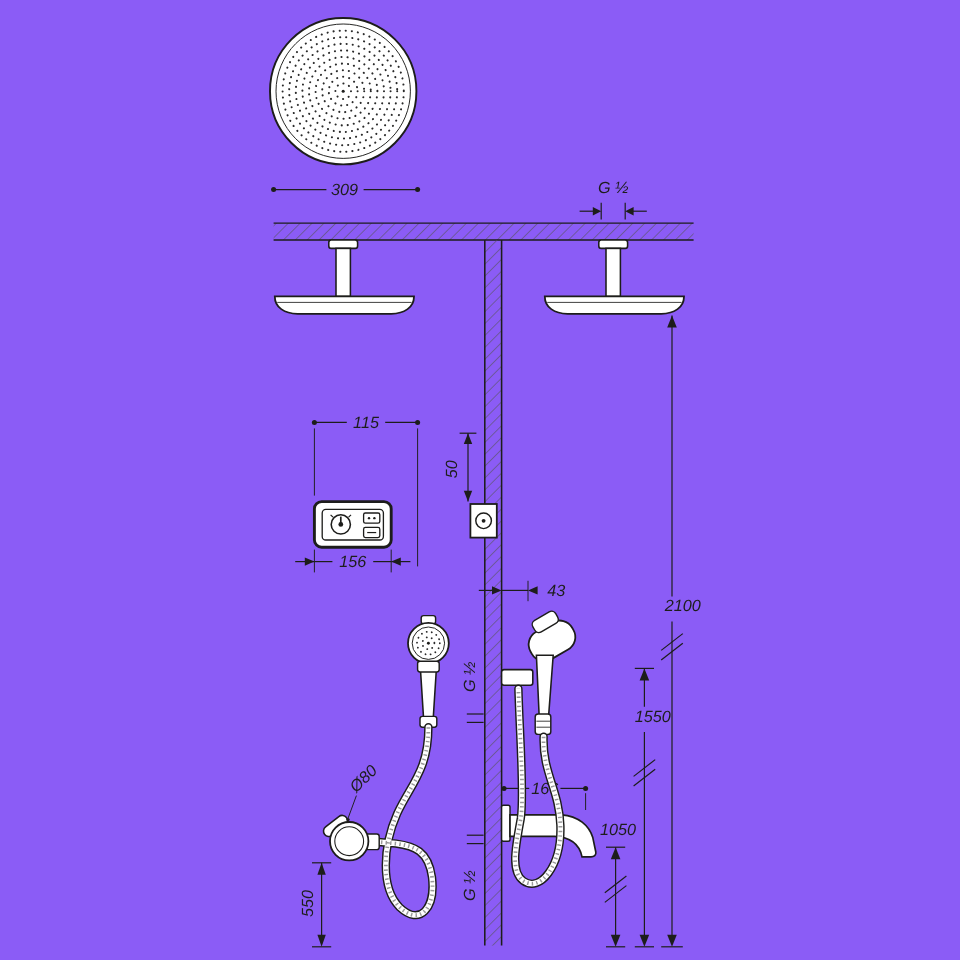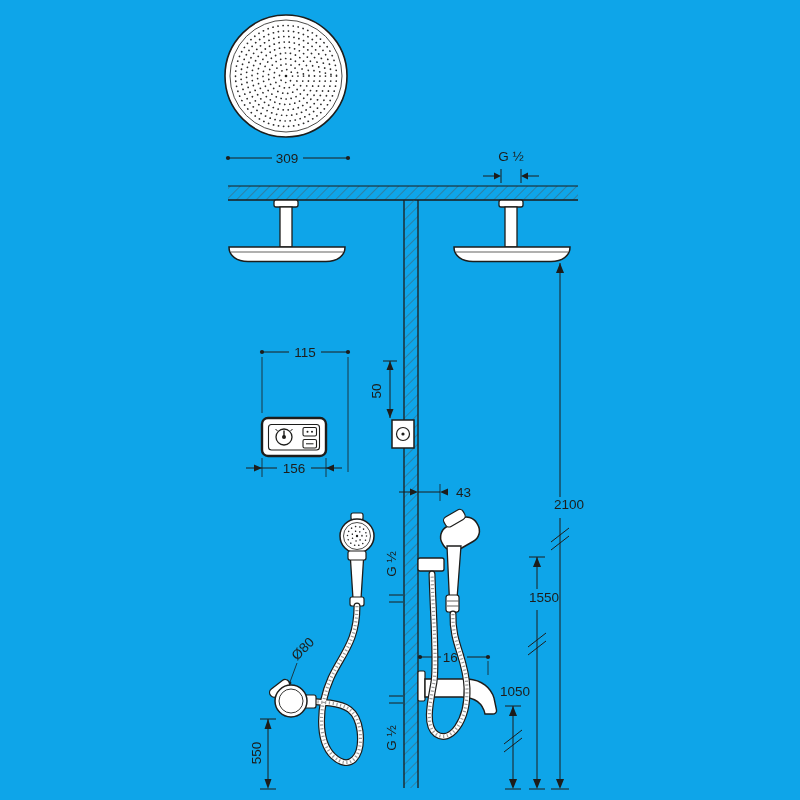--- a/index.html
+++ b/index.html
@@ -1,16 +1,16 @@
 <!DOCTYPE html>
 <html><head>
 <meta charset="utf-8">
 <style>
   html,body{margin:0;padding:0;background:#fff;}
-  .canvas{position:relative;width:800px;height:800px;background:#0ea5e9;overflow:hidden;}
+  .canvas{position:relative;width:800px;height:800px;background:#8b5cf6;overflow:hidden;font-style:italic;}
   svg{position:absolute;left:0;top:0;}
   svg text{font-family:"Liberation Sans",sans-serif;font-size:13.5px;fill:#1d1d1b;}
   .tm{text-anchor:middle;}
   .ts{text-anchor:start;}
   .ln{stroke:#1d1d1b;fill:none;}
   .fw{fill:#ffffff;stroke:#1d1d1b;}
   .dim{stroke:#1d1d1b;stroke-width:1;fill:none;}
   .ext{stroke:#1d1d1b;stroke-width:0.8;fill:none;}
   .dot{fill:#1d1d1b;stroke:none;}
   .arr{fill:#1d1d1b;stroke:none;}

